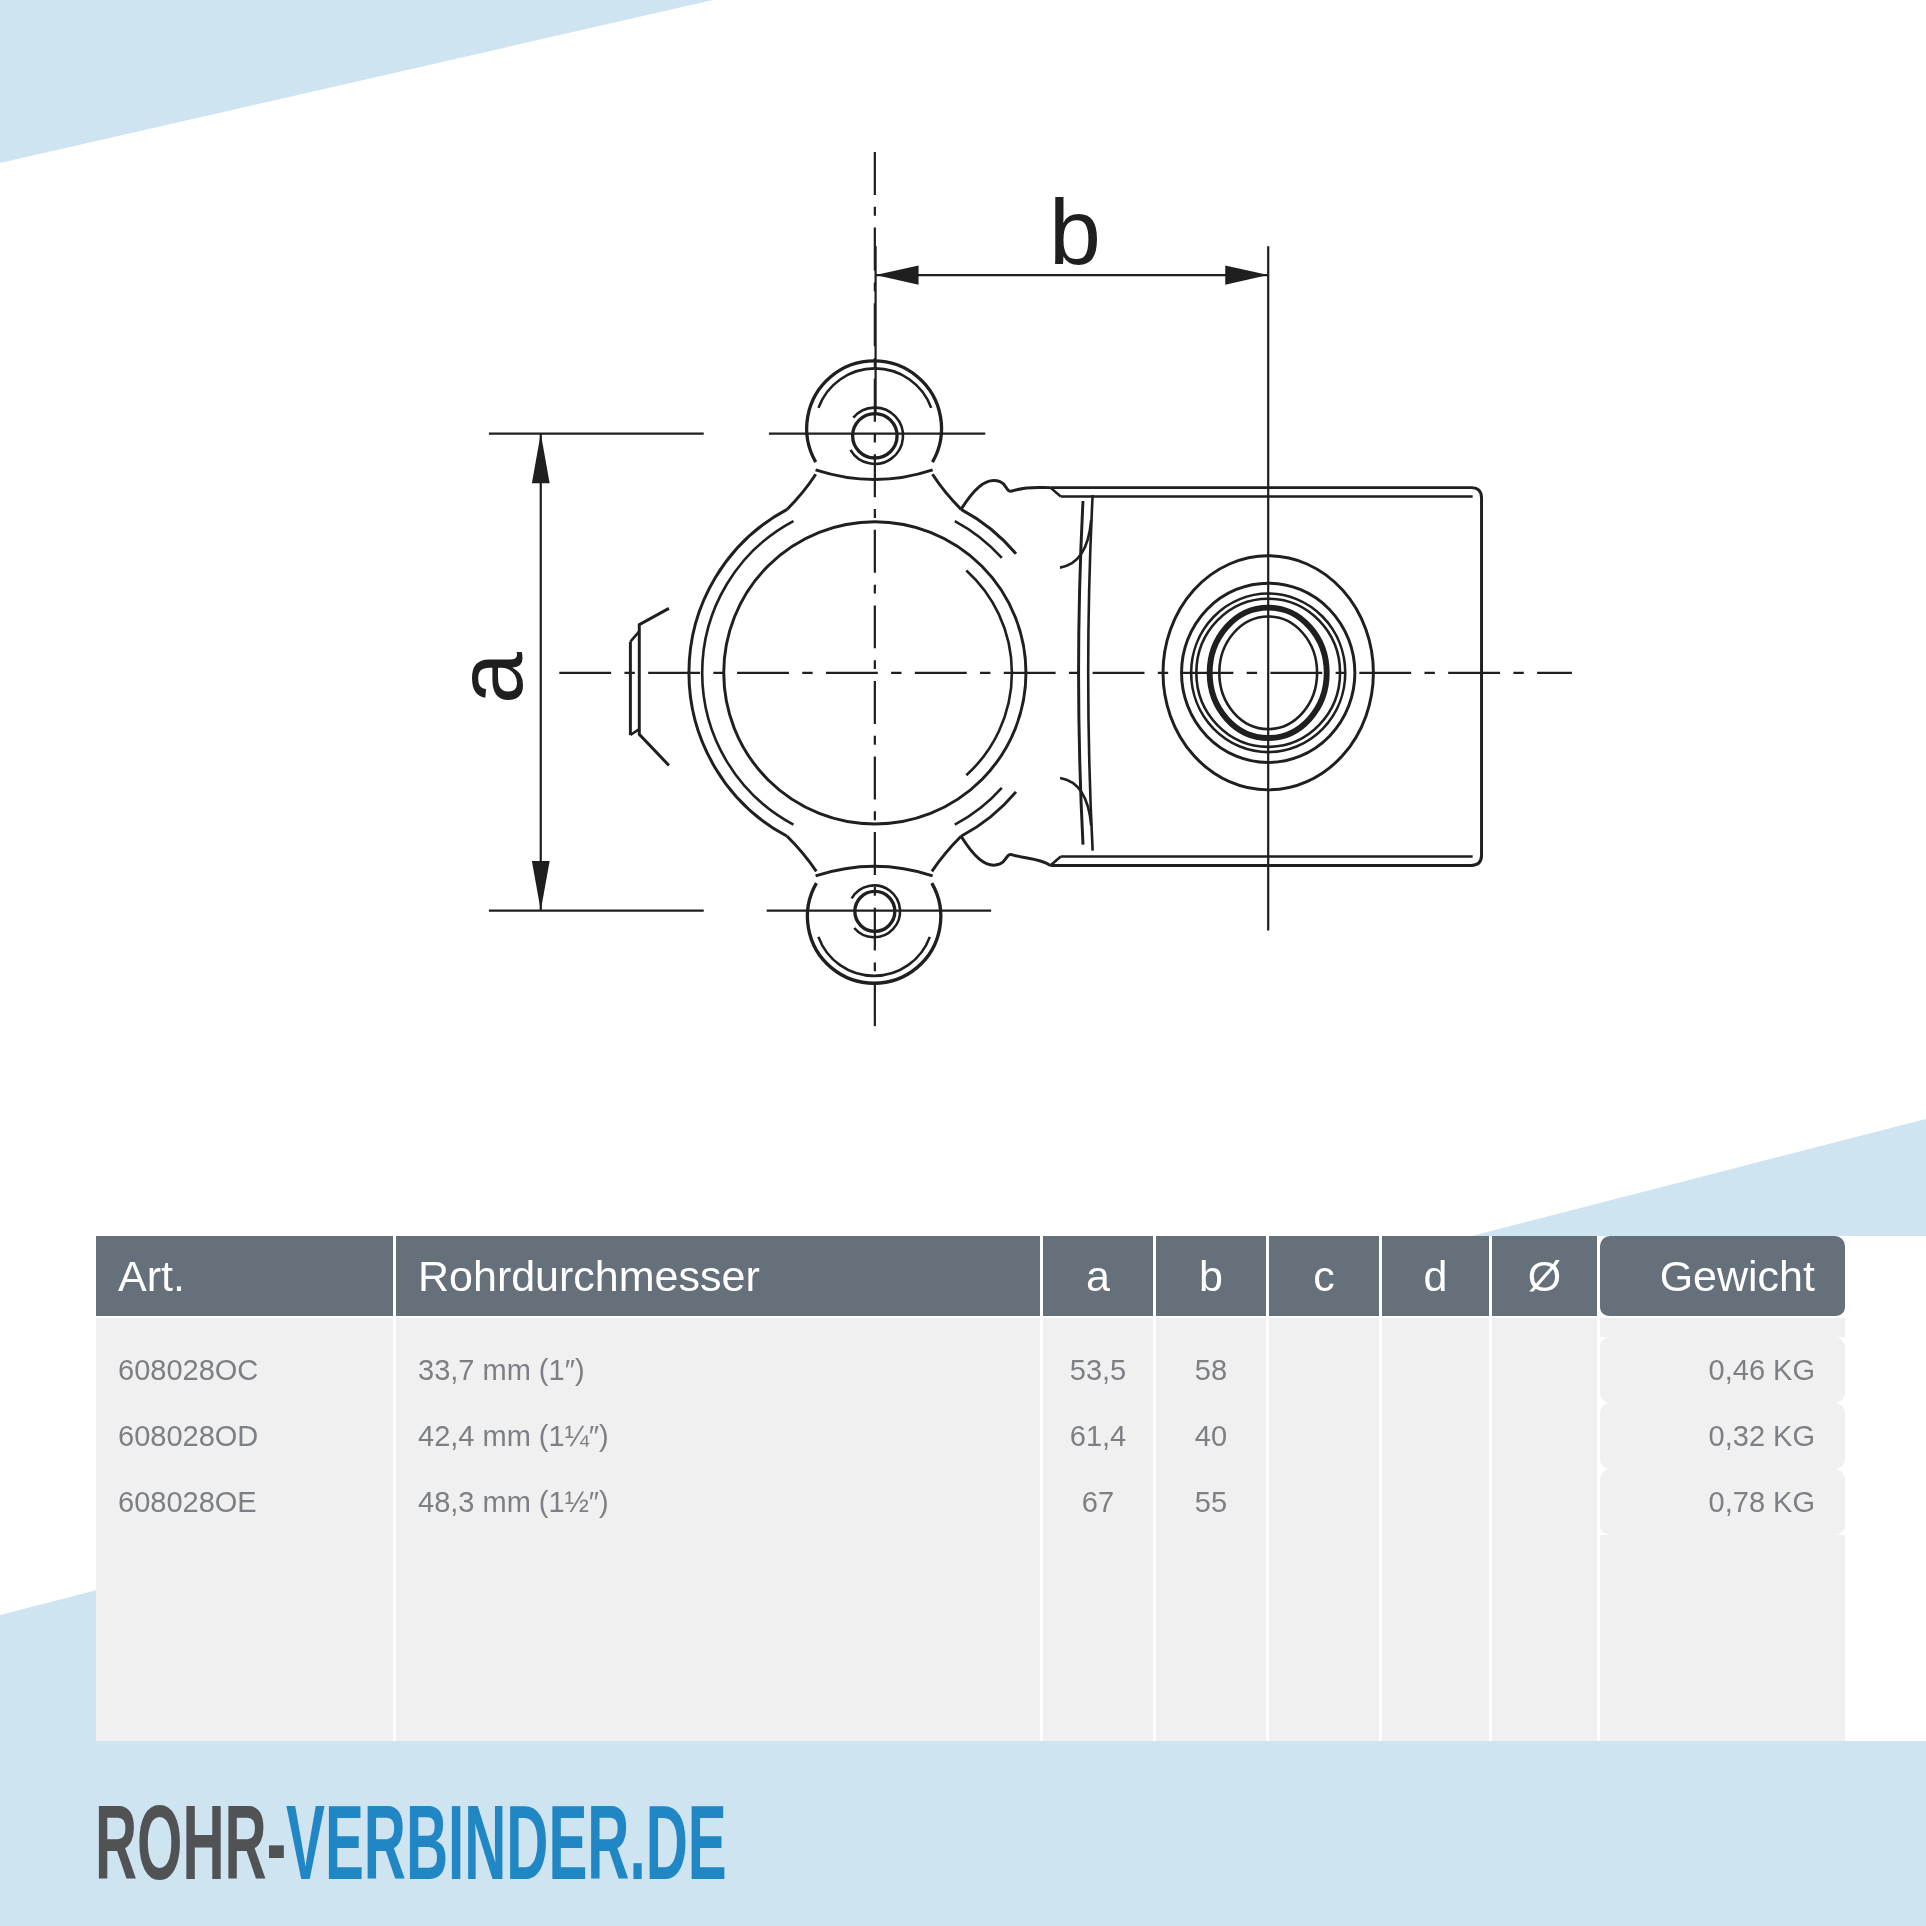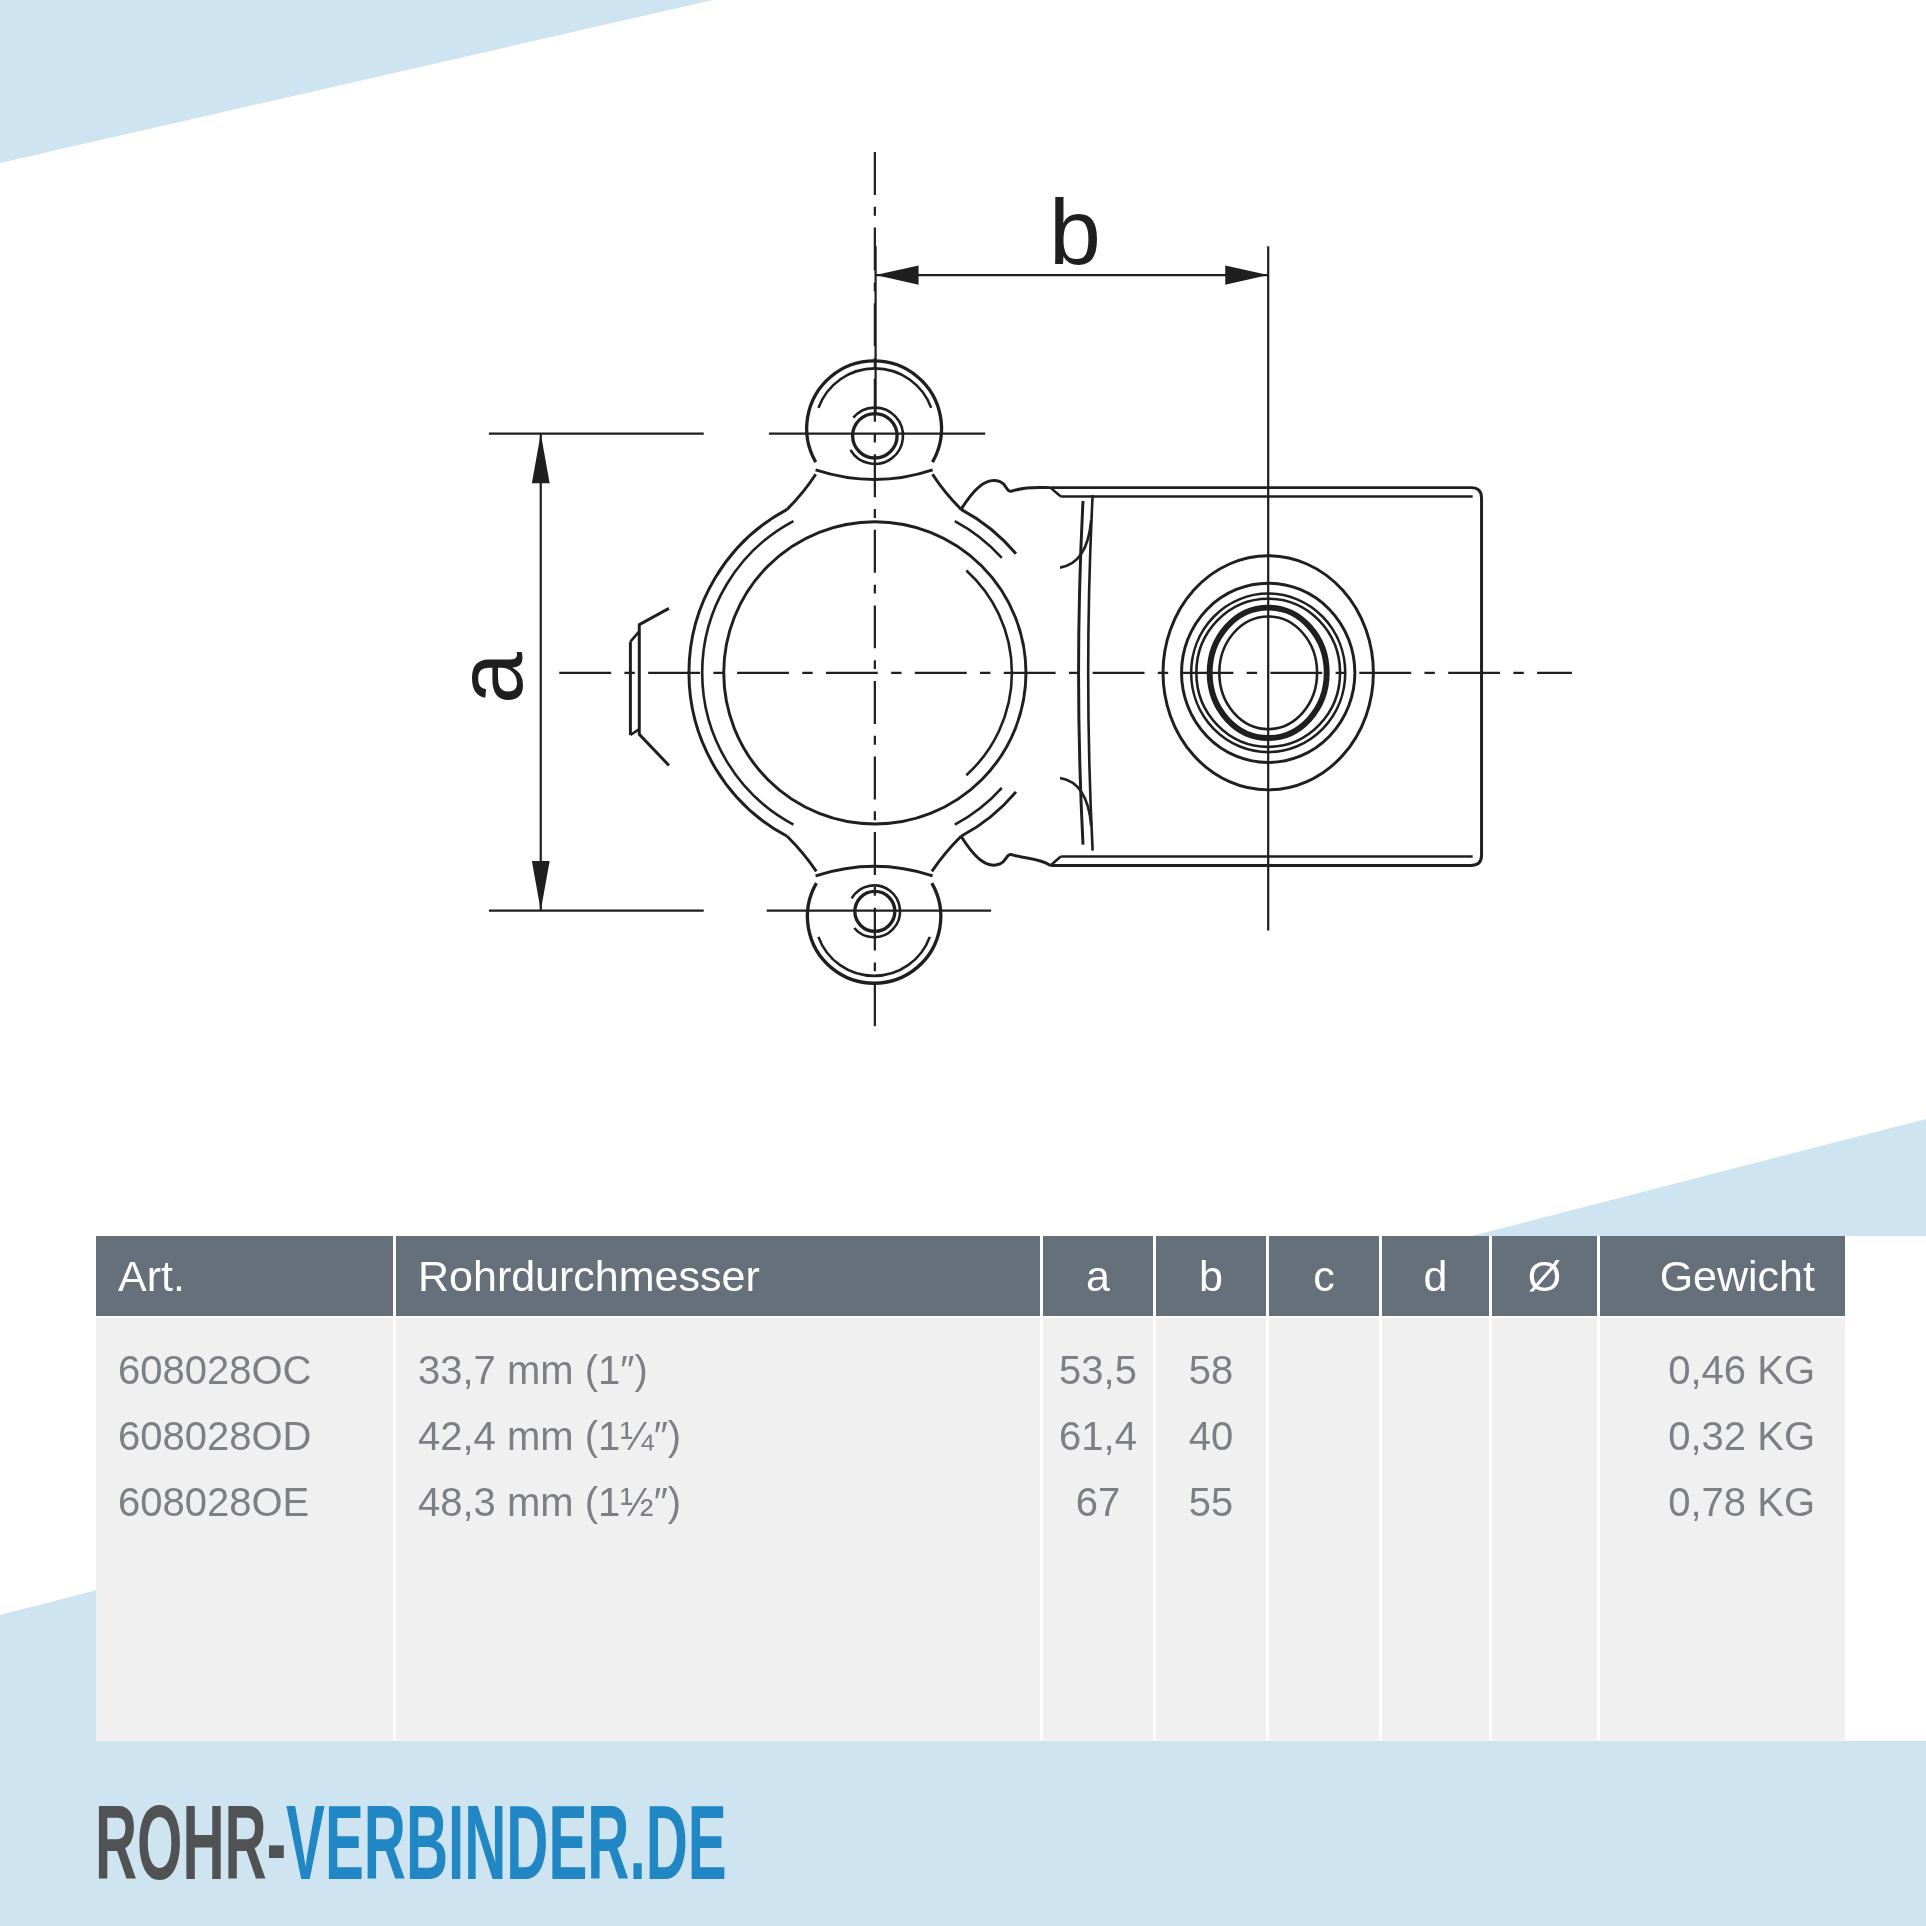--- a/index.html
+++ b/index.html
@@ -14,26 +14,26 @@
   .drawing{position:absolute;left:0;top:0;}
   .drawing path,.drawing line,.drawing circle,.drawing ellipse{fill:none;stroke:#1f1f1f;}
   .dim-label{fill:#1f1f1f;stroke:none;font-family:"Liberation Sans",sans-serif;
       font-size:126px;font-weight:400;}
   
   .spec-table{position:absolute;left:96px;top:1236px;width:1892px;height:505px;
       display:grid;background:#ffffff;column-gap:3px;
       grid-template-columns:297px 644px 110px 110px 110px 107px 105px 245px;
       grid-template-rows:82px 19px 66px 66px 66px 1fr;}
   .spec-table>div{background:#f0f0f1;display:flex;align-items:center;
-      font-size:40px;color:#7c7f83;background-clip:padding-box;}
+      font-size:29px;color:#7c7f83;background-clip:padding-box;}
   .spec-table>div.hd{background:#66707a;color:#ffffff;font-size:43px;
       border-bottom:2.2px solid #ffffff;}
   .al{justify-content:flex-start;padding-left:22px;}
   .ac{justify-content:center;padding-left:0;}
-  .ar{justify-content:flex-end;padding-right:30px;}
+  .ar{justify-content:flex-end;padding-right:30px;border-radius:10px;}
   
   .logo{position:absolute;left:95px;top:1787px;font-size:106px;line-height:1.05;
       font-weight:bold;white-space:nowrap;transform:scaleX(0.55);
       transform-origin:left top;letter-spacing:0;}
   .logo .lg-prefix{color:#515254;}
   .logo .lg-suffix{color:#2187c4;}
 </style>
 </head>
 <body>
 

